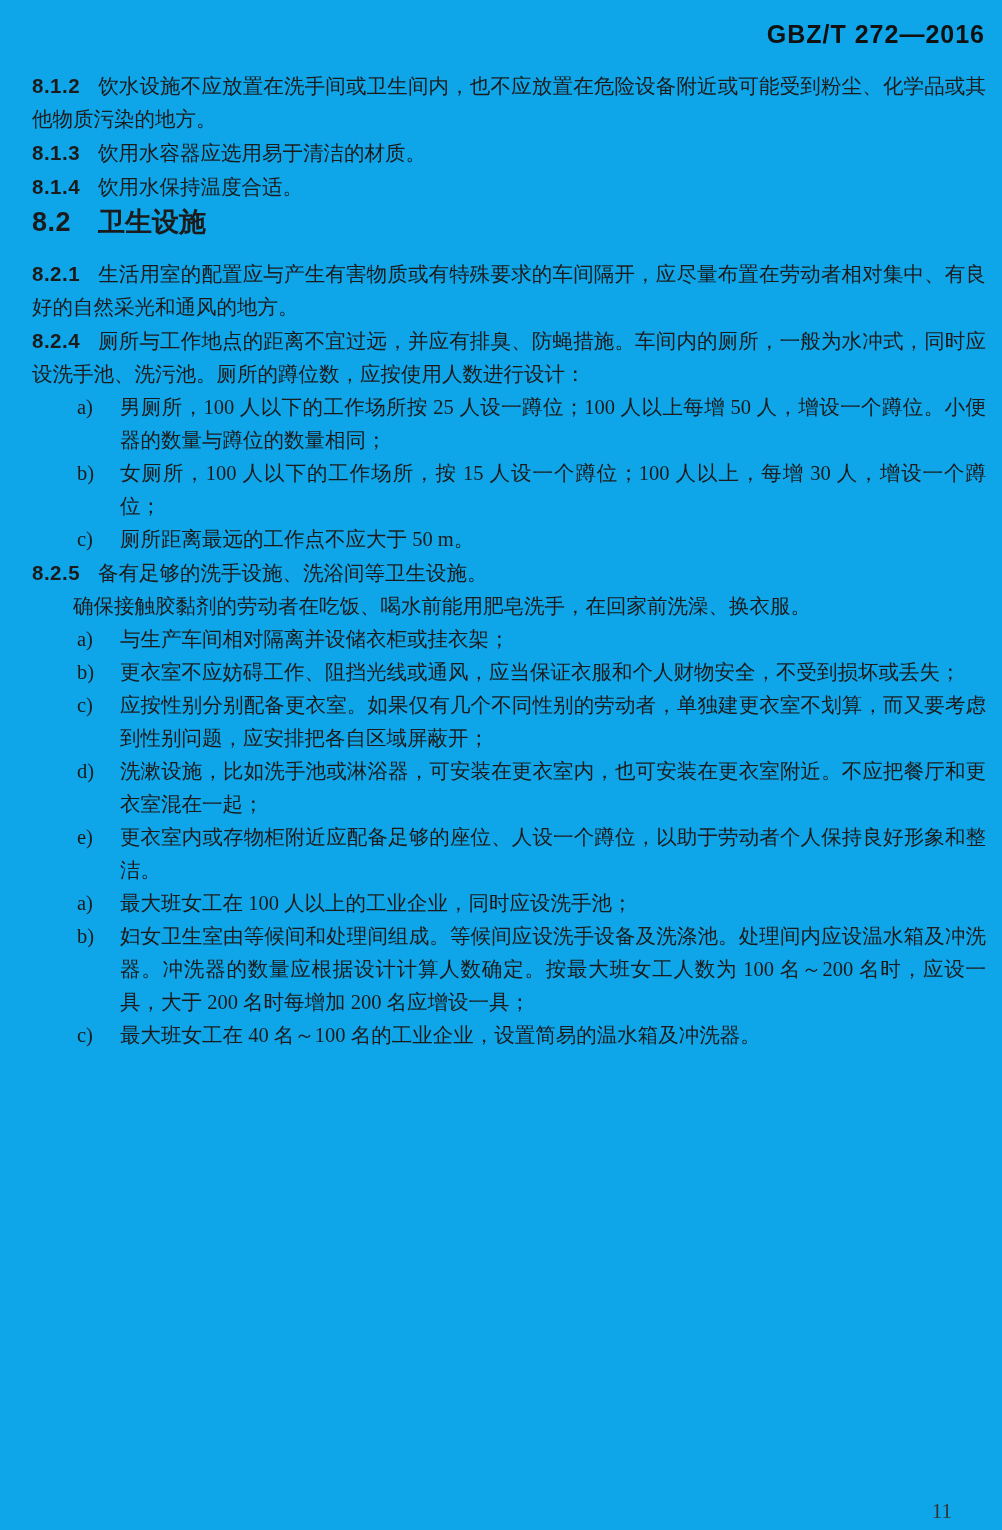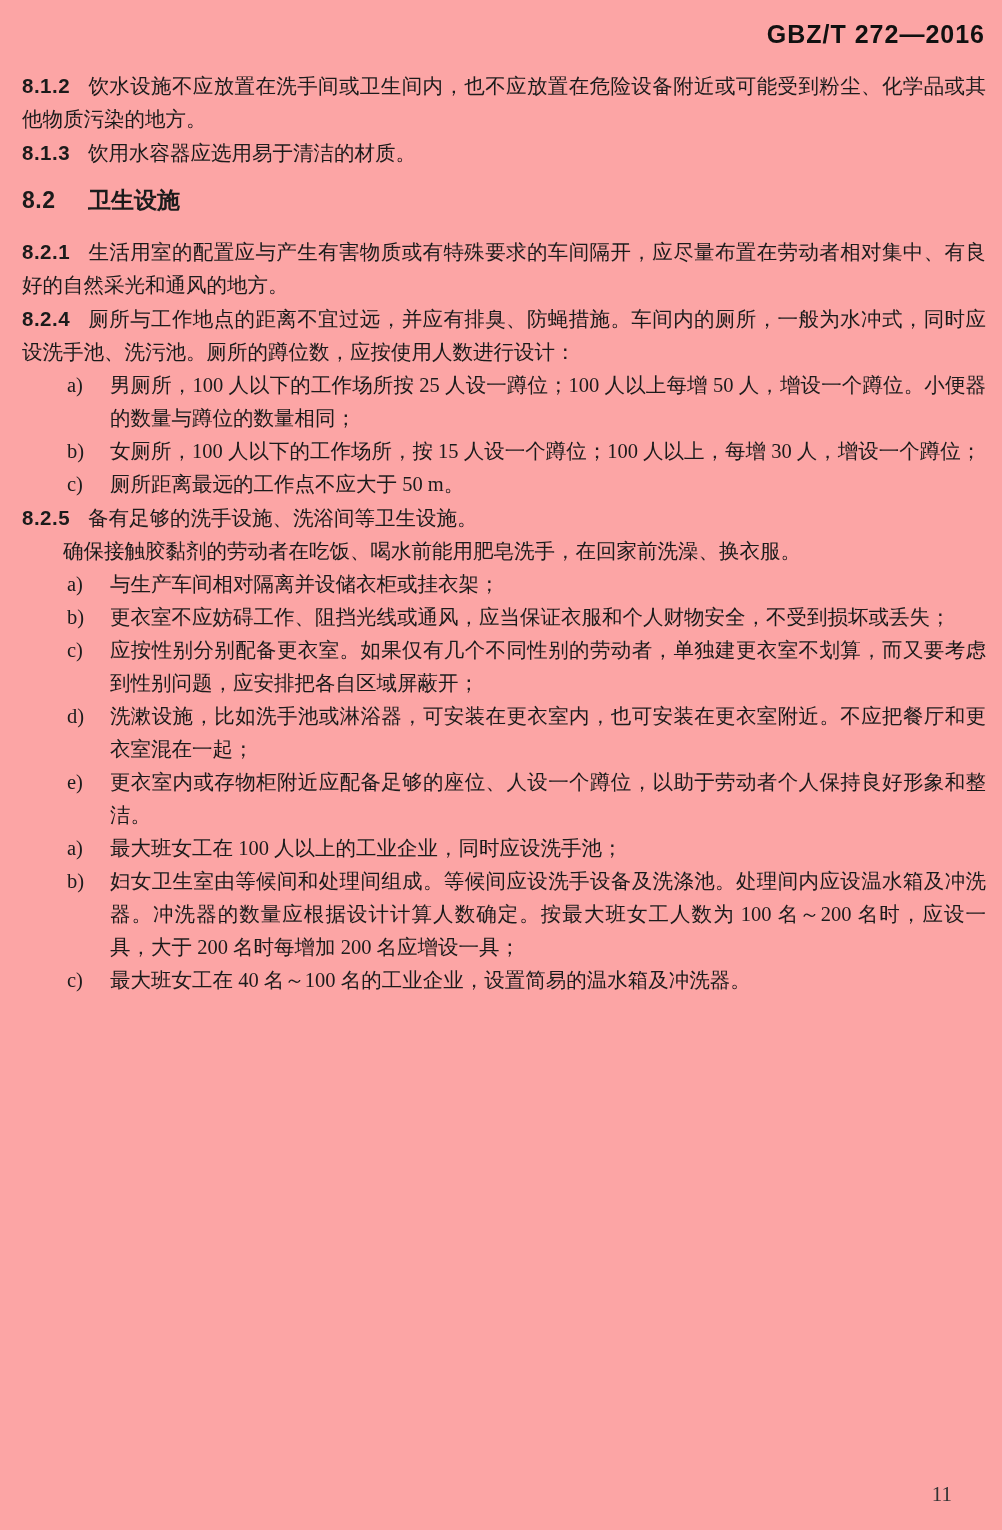--- a/index.html
+++ b/index.html
@@ -1,73 +1,74 @@
 <!DOCTYPE html>
 <html><head>
 <meta charset="utf-8">
 <style>
   * { margin:0; padding:0; box-sizing:border-box; }
   html,body { background:#ffffff; }
   .page {
     position:relative;
     width:1002px; height:1530px;
-    background:#fca5a5;
+    background:#0ea5e9;
     color:#1b1b1b;
     font-family:"Liberation Serif", serif;
     overflow:hidden;
   }
   .header {
     position:absolute; top:20px; right:17px;
     font-family:"Liberation Sans", sans-serif;
     font-weight:700; font-size:25px; letter-spacing:1px;
     color:#111;
   }
   .content {
-    position:absolute; top:69px; left:22px; right:16px;
+    position:absolute; top:69px; left:32px; right:16px;
     font-size:20.5px; line-height:33px;
     text-align:justify;
   }
   .clause { text-align:justify; }
   .cnum {
     display:inline-block; width:66px;
     font-family:"Liberation Sans", sans-serif;
     font-weight:600; letter-spacing:0.5px;
     text-align:left;
   }
   .section-heading {
     font-family:"Liberation Sans", sans-serif;
-    font-weight:700; font-size:23px; line-height:33px;
-    margin:14px 0 18px 0;
+    font-weight:700; font-size:27px; line-height:33px;
+    margin:2px 0 18px 0;
   }
   .section-heading .cnum { font-weight:700; width:66px; }
   .li { display:flex; }
   .li-label { flex:0 0 43px; margin-left:45px; }
   .li-text { flex:1; text-align:justify; }
   .note { text-indent:41px; }
   .footer {
-    position:absolute; right:50px; bottom:23px;
+    position:absolute; right:50px; bottom:6px;
     font-size:21px; color:#333;
     font-family:"Liberation Serif", serif;
   }
 </style>
 </head>
 <body>
 
 <div class="page">
 
   <div class="header">
     <span>GBZ/T 272—2016</span>
   </div>
 
   <div class="content">
 
     <p class="clause"><span class="cnum">8.1.2</span><span>饮水设施不应放置在洗手间或卫生间内，也不应放置在危险设备附近或可能受到粉尘、化学品或其他物质污染的地方。</span></p>
 
     <p class="clause"><span class="cnum">8.1.3</span><span>饮用水容器应选用易于清洁的材质。</span></p>
 
+    <p class="clause"><span class="cnum">8.1.4</span><span>饮用水保持温度合适。</span></p>
 
     <h2 class="section-heading"><span class="cnum">8.2</span><span>卫生设施</span></h2>
 
     <p class="clause"><span class="cnum">8.2.1</span><span>生活用室的配置应与产生有害物质或有特殊要求的车间隔开，应尽量布置在劳动者相对集中、有良好的自然采光和通风的地方。</span></p>
 
 
 
     <p class="clause"><span class="cnum">8.2.4</span><span>厕所与工作地点的距离不宜过远，并应有排臭、防蝇措施。车间内的厕所，一般为水冲式，同时应设洗手池、洗污池。厕所的蹲位数，应按使用人数进行设计：</span></p>
 
     <div class="li">

